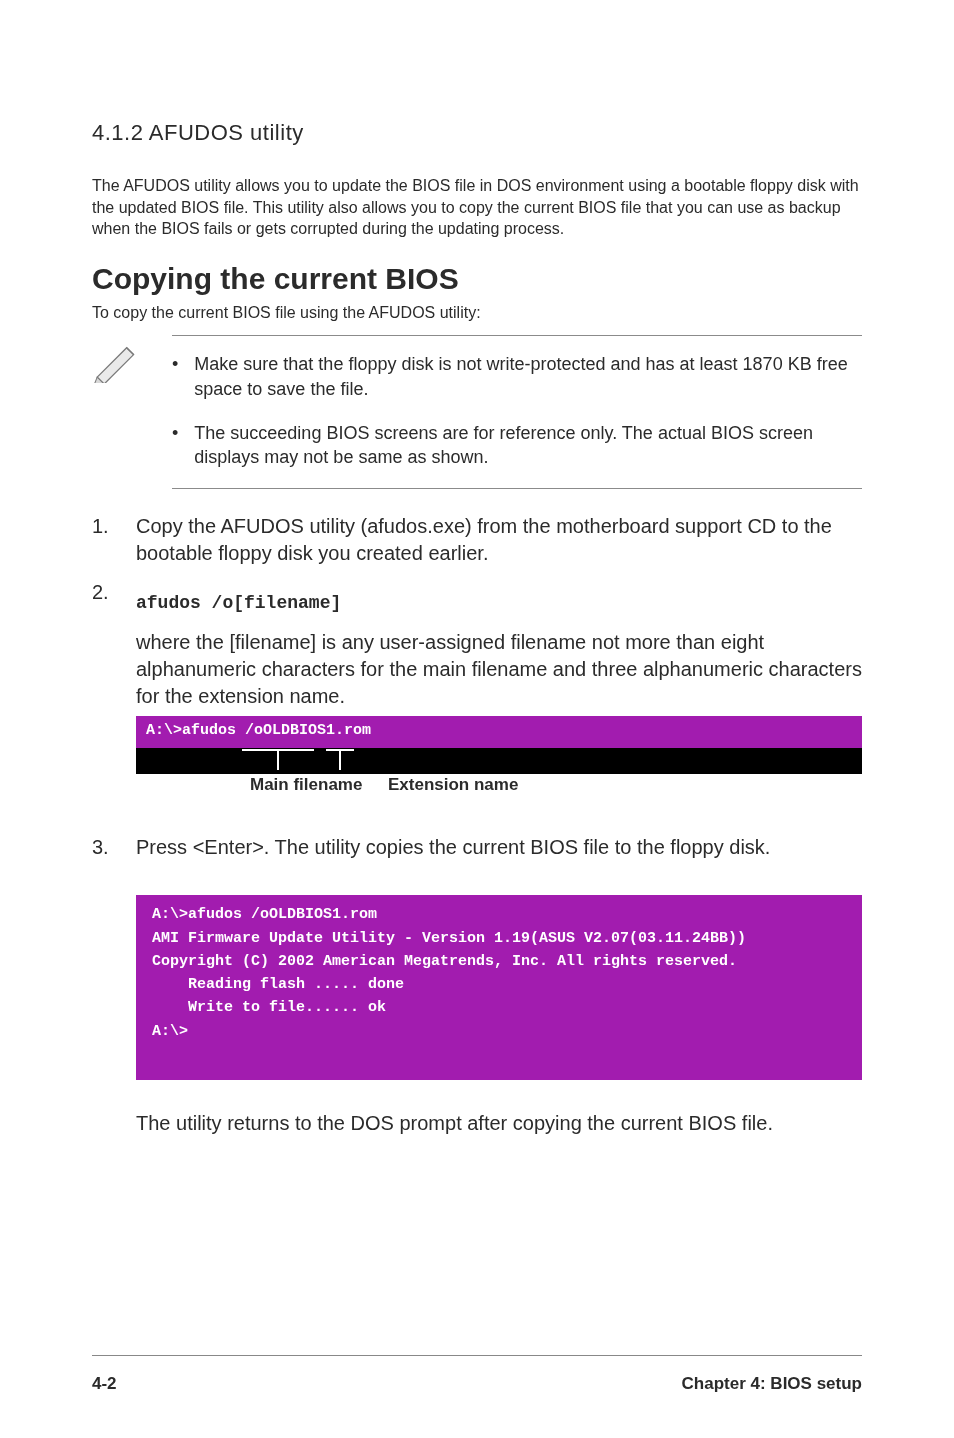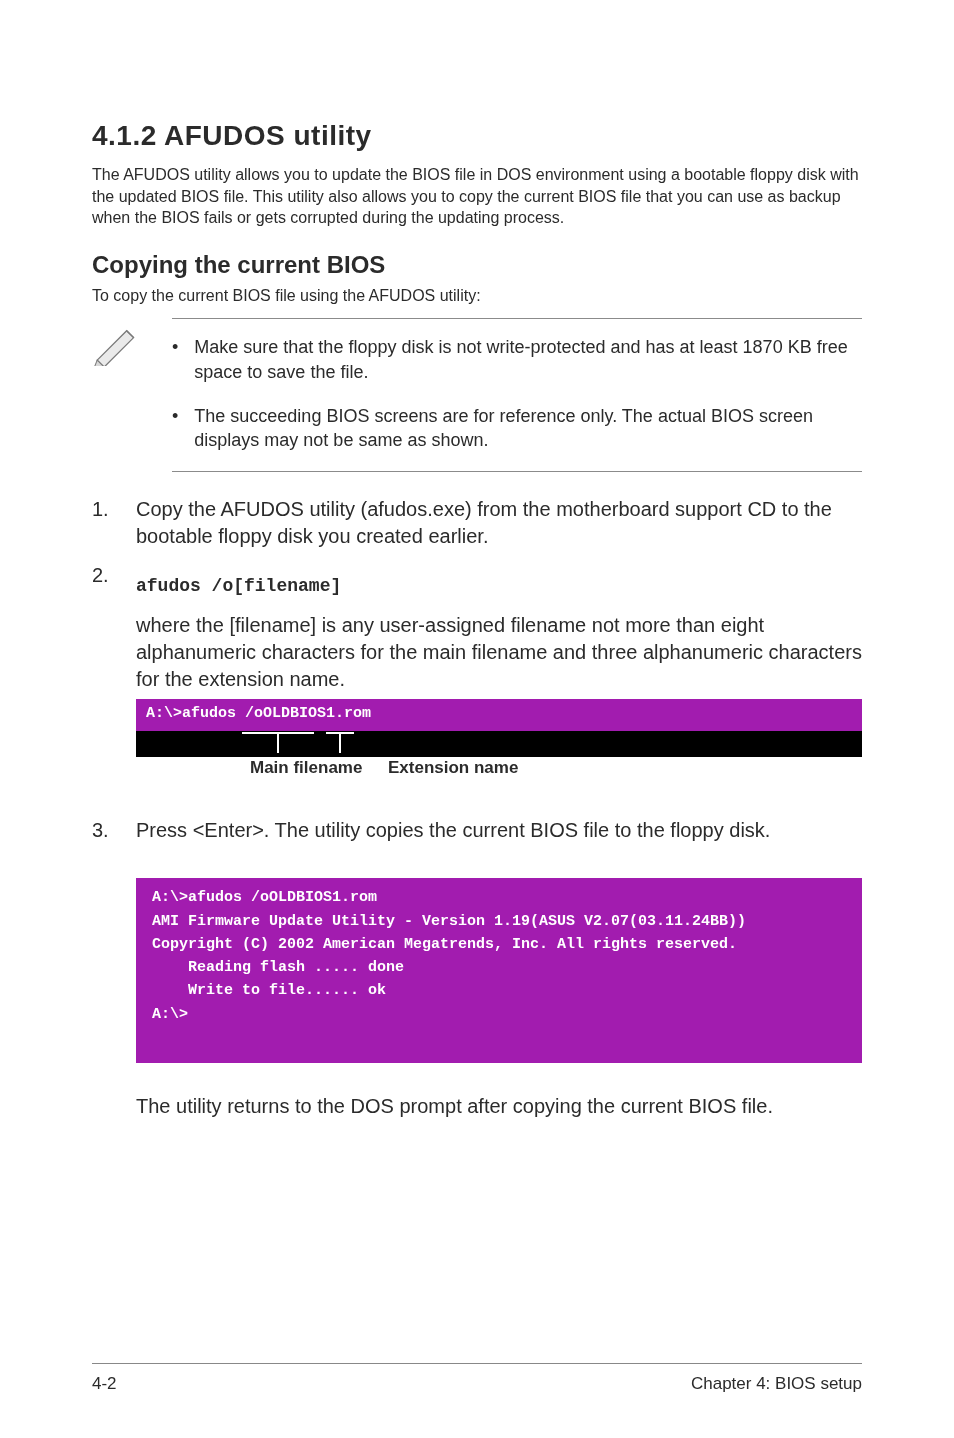--- a/index.html
+++ b/index.html
@@ -6,32 +6,32 @@
   body {
     width: 954px;
     height: 1438px;
     background: #ffffff;
     font-family: Verdana, Arial, sans-serif;
     color: #2b2b2b;
     padding: 120px 92px 46px 92px;
     position: relative;
   }
   .h1 {
-    font-size: 28px;
-    font-weight: bold;
+    font-size: 22px;
+    font-weight: normal;
     letter-spacing: 0.5px;
-    margin-bottom: 12px;
+    margin-bottom: 29px;
   }
   .body-text {
     font-size: 16px;
     line-height: 1.35;
     margin-bottom: 22px;
   }
   .h2 {
-    font-size: 24px;
+    font-size: 30px;
     font-weight: bold;
     margin-bottom: 6px;
   }
   .note-block {
     display: flex;
     align-items: flex-start;
     gap: 28px;
     margin: 10px 0 24px 0;
   }
   .note-icon {
@@ -94,23 +94,23 @@
   }
   .label-main { position: absolute; left: 114px; }
   .label-ext  { position: absolute; left: 252px; text-align: center; }
   .footer {
     position: absolute;
     bottom: 44px;
     left: 92px;
     right: 92px;
     display: flex;
     justify-content: space-between;
-    font-weight: normal;
+    font-weight: bold;
     font-size: 17px;
-    padding-top: 10px;
+    padding-top: 18px;
     border-top: 1px solid #888;
   }
   .underline-svg {
     display:block;
     padding-left:72px;
     background:#000;
     padding-bottom:2px;
     margin-top:-2px;
   }
   .underline-svg svg { display:block; }

